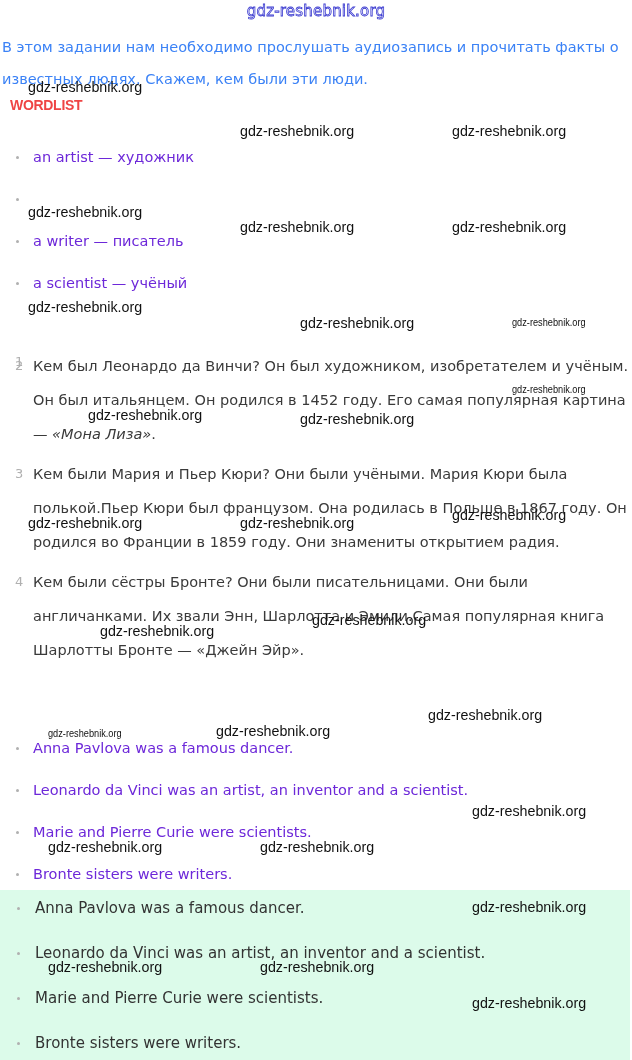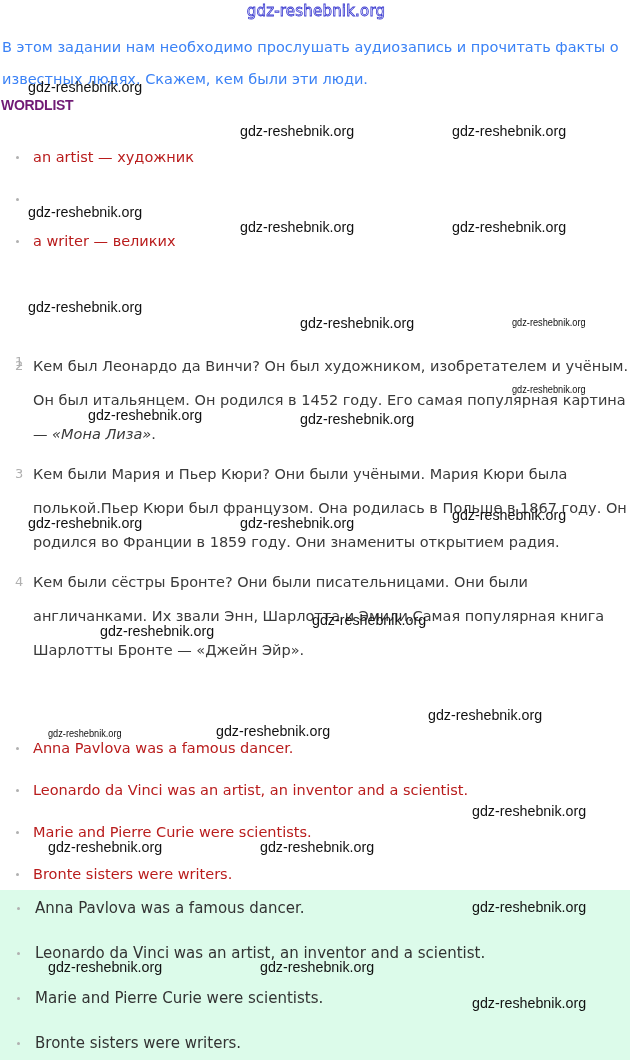--- a/index.html
+++ b/index.html
@@ -3,24 +3,24 @@
 <meta charset="utf-8">
 <style>
   html, body { margin: 0; padding: 0; background: #ffffff; }
   body { width: 632px; height: 1060px; position: relative; overflow: hidden;
          font-family: "DejaVu Sans", sans-serif; color: #333333; }
   .site-header { position: absolute; top: 2px; left: 0; width: 632px; text-align: center;
                  font-family: "DejaVu Sans", sans-serif; font-size: 15px; color: #ffffff;
                  -webkit-text-stroke: 0.8px #3a3ad0; letter-spacing: 0.2px; }
   .intro { position: absolute; left: 2px; top: 31px; width: 628px; font-size: 14.5px;
            line-height: 32px; color: #3b82f6; }
-  .wordlist-title { position: absolute; left: 1px; top: 97px; font-size: 14px; font-weight: bold;
-                    color: #701a75; letter-spacing: -0.3px; font-family: "Liberation Sans", sans-serif; }
+  .wordlist-title { position: absolute; left: 10px; top: 97px; font-size: 14px; font-weight: bold;
+                    color: #ef4444; letter-spacing: -0.3px; font-family: "Liberation Sans", sans-serif; }
   .bullet-list { position: absolute; left: 0; margin: 0; padding: 0; list-style: none; }
-  .bullet-list li { position: relative; padding-left: 33px; font-size: 14.5px; color: #b91c1c; height: 42px; line-height: 20px; }
+  .bullet-list li { position: relative; padding-left: 33px; font-size: 14.5px; color: #6d28d9; height: 42px; line-height: 20px; }
   .bullet-list li .dot { position: absolute; left: 16px; top: 9px; width: 3px; height: 3px; background: #b0b0b0; border-radius: 50%; }
   .wordlist { top: 147px; }
   .num-list { position: absolute; left: 0; top: 345px; margin: 0; padding: 0; list-style: none; width: 632px; }
   .num-list li { position: relative; padding-left: 33px; font-size: 14.5px; color: #3a3a3a; line-height: 34px; margin-bottom: 1px; }
   .num-list li .num { position: absolute; left: 15px; top: 0; color: #b0b0b0; font-size: 13px; }
   .num-list li em { font-style: italic; }
   .answers { top: 738px; }
   .answers li { height: 42px; }
   .green-box { position: absolute; left: 0; top: 890px; width: 630px; height: 170px; background: #dcfbea; }
   .green-list { top: 898px; }
@@ -34,21 +34,22 @@
 
 <div class="site-header">gdz-reshebnik.org</div>
 
 <div class="intro">В этом задании нам необходимо прослушать аудиозапись и прочитать факты о известных людях. Скажем, кем были эти люди.</div>
 
 <div class="wordlist-title">WORDLIST</div>
 
 <ul class="bullet-list wordlist">
   <li><span class="dot"></span><span>an artist — художник</span></li>
   <li><span class="dot"></span></li>
-  <li><span class="dot"></span><span>a writer — великих</span></li>
+  <li><span class="dot"></span><span>a writer — писатель</span></li>
+  <li><span class="dot"></span><span>a scientist — учёный</span></li>
 </ul>
 
 <ol class="num-list">
   <li style="margin-bottom:0px;"><span class="num">1</span></li>
   <li style="margin-top:4px;"><span class="num">2</span><span>Кем был Леонардо да Винчи? Он был художником, изобретателем и учёным. Он был итальянцем. Он родился в 1452 году. Его самая популярная картина — </span><em>«Мона Лиза»</em><span>.</span></li>
   <li style="margin-top:6px;"><span class="num">3</span><span>Кем были Мария и Пьер Кюри? Они были учёными. Мария Кюри была полькой.Пьер Кюри был французом. Она родилась в Польше в 1867 году. Он родился во Франции в 1859 году. Они знамениты открытием радия.</span></li>
   <li style="margin-top:6px;"><span class="num">4</span><span>Кем были сёстры Бронте? Они были писательницами. Они были англичанками. Их звали Энн, Шарлотта и Эмили.Самая популярная книга Шарлотты Бронте — «Джейн Эйр».</span></li>
 </ol>
 
 <ul class="bullet-list answers">

